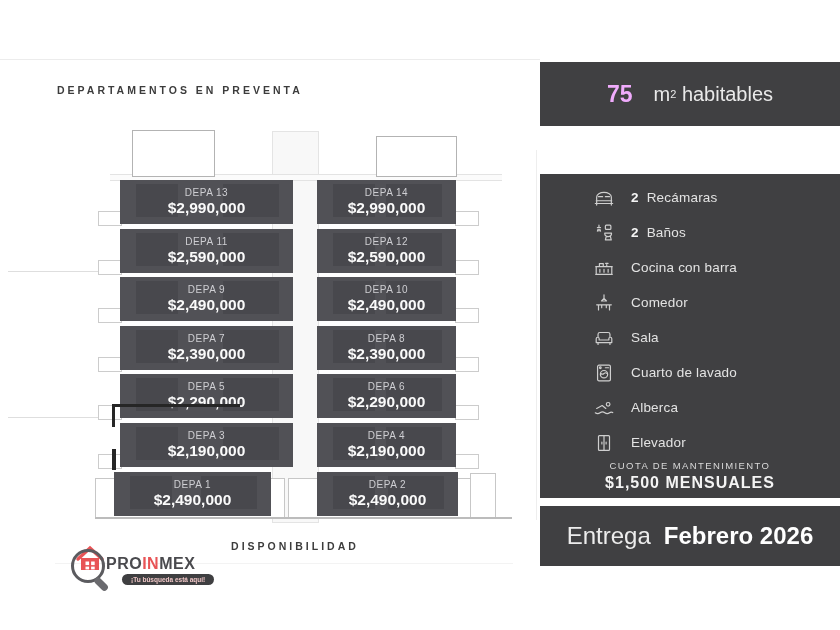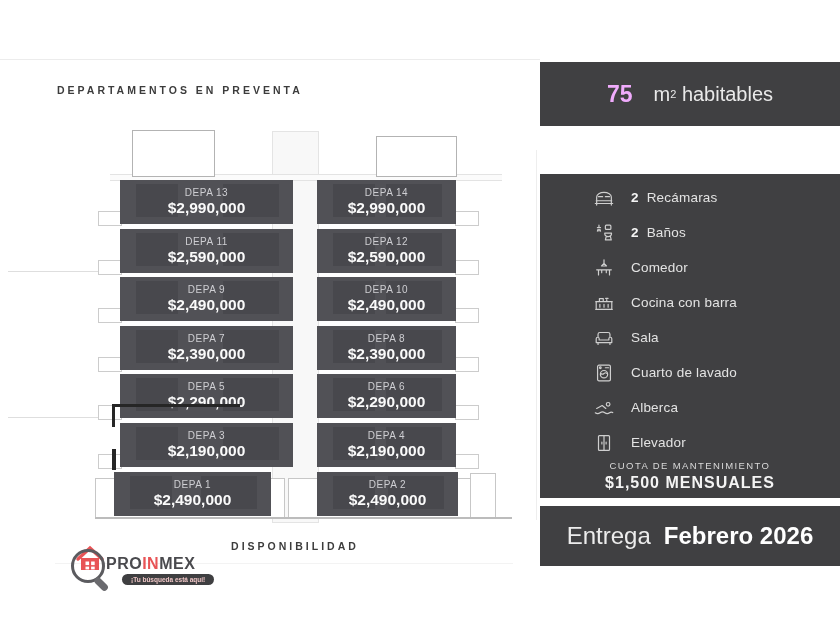--- a/index.html
+++ b/index.html
@@ -240,33 +240,33 @@
             <rect x="13.5" y="3.5" width="6" height="4.6" rx="1"></rect>
             <path d="M12.8 12.2h7.4a3.7 3.7 0 0 1-7.4 0zM14.5 15.5l-1 4h6.4l-1-4"></path>
           </svg>
       </span>
       <span class="a-text"><b>2</b><span> Baños</span></span>
     </div>
 
     <div class="amenity">
       <span class="a-icon">
         <svg width="22" height="22" viewBox="0 0 24 24" fill="none" stroke="#cfcfcf" stroke-width="1.3" stroke-linecap="round" stroke-linejoin="round">
+            <path d="M3 10.5h18M3.5 10.5V19M20.5 10.5V19M3 19h18M7.5 13.5v3M12 13.5v3M16.5 13.5v3M7 10.5V7.2h4.2v3.3M15 8.3v2.2M13.8 7h2.6"></path>
+          </svg>
+      </span>
+      <span class="a-text"><b></b><span>Cocina con barra</span></span>
+    </div>
+
+    <div class="amenity">
+      <span class="a-icon">
+        <svg width="22" height="22" viewBox="0 0 24 24" fill="none" stroke="#cfcfcf" stroke-width="1.3" stroke-linecap="round" stroke-linejoin="round">
             <path d="M12 3v4M9.3 9.8 12 7l2.7 2.8M9.3 9.8h5.4M4 14h16M6 14v5.5M18 14v5.5M9.5 14v3.2M14.5 14v3.2"></path>
           </svg>
       </span>
       <span class="a-text"><b></b><span>Comedor</span></span>
-    </div>
-
-    <div class="amenity">
-      <span class="a-icon">
-        <svg width="22" height="22" viewBox="0 0 24 24" fill="none" stroke="#cfcfcf" stroke-width="1.3" stroke-linecap="round" stroke-linejoin="round">
-            <path d="M3 10.5h18M3.5 10.5V19M20.5 10.5V19M3 19h18M7.5 13.5v3M12 13.5v3M16.5 13.5v3M7 10.5V7.2h4.2v3.3M15 8.3v2.2M13.8 7h2.6"></path>
-          </svg>
-      </span>
-      <span class="a-text"><b></b><span>Cocina con barra</span></span>
     </div>
 
     <div class="amenity">
       <span class="a-icon">
         <svg width="22" height="22" viewBox="0 0 24 24" fill="none" stroke="#cfcfcf" stroke-width="1.3" stroke-linecap="round" stroke-linejoin="round">
             <path d="M5.5 11V8a2 2 0 0 1 2-2h9a2 2 0 0 1 2 2v3M3.5 17h17v-4.2a1.6 1.6 0 0 0-3.2 0v1.4H6.7v-1.4a1.6 1.6 0 0 0-3.2 0zM5.5 17v2M18.5 17v2"></path>
           </svg>
       </span>
       <span class="a-text"><b></b><span>Sala</span></span>
     </div>

